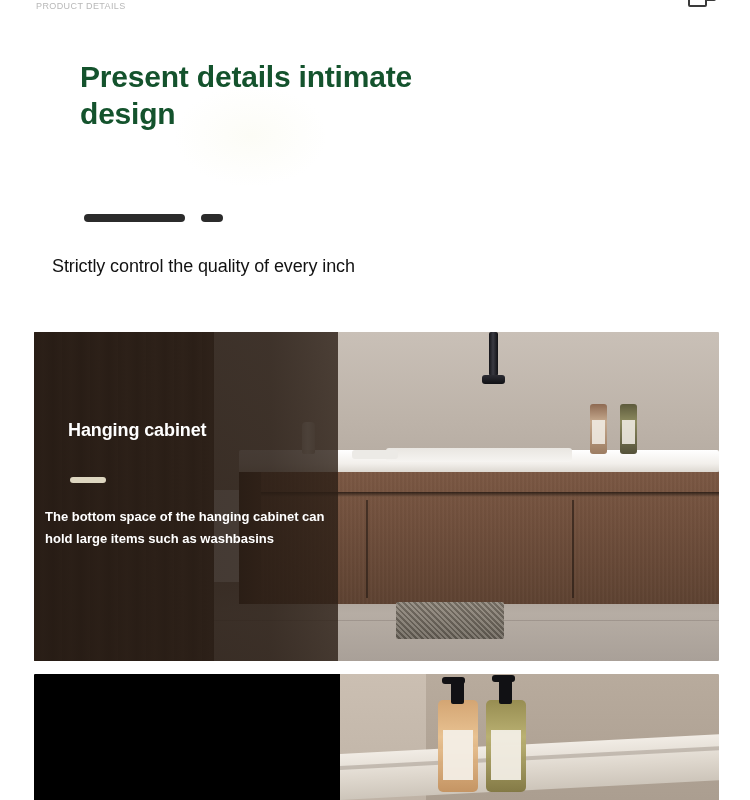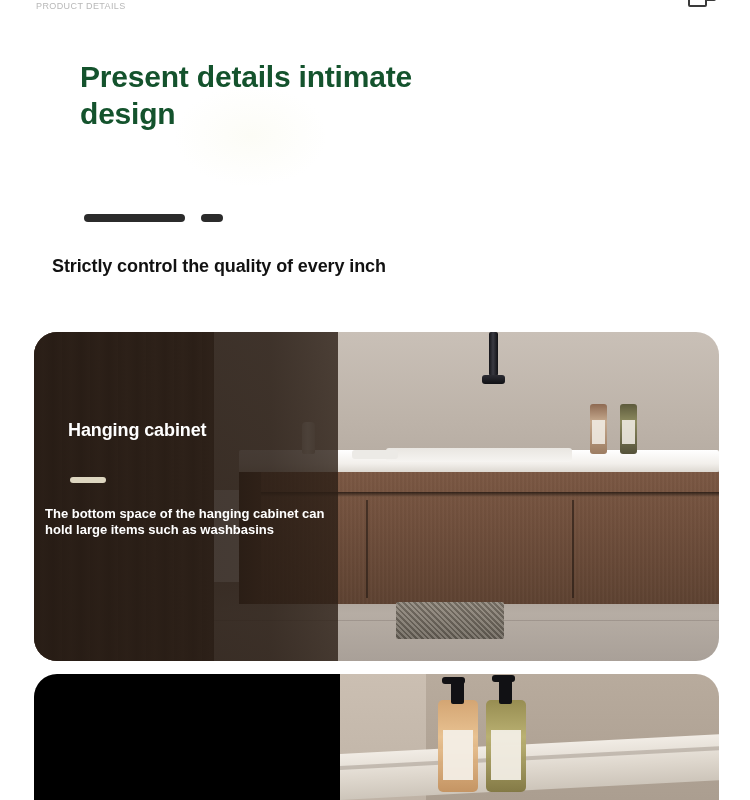--- a/index.html
+++ b/index.html
@@ -104,31 +104,31 @@
     width: 22px; height: 8px;
     border-radius: 4px;
     background: #2b2b2b;
   }
 
   
   .subheadline {
     position: absolute;
     left: 52px; top: 256px;
     font-size: 18px;
-    font-weight: bold;
+    font-weight: normal;
     color: #121212;
     letter-spacing: -0.1px;
   }
 
   
   .card {
     position: absolute;
     left: 34px;
     width: 685px;
-    border-radius: 23px;
+    border-radius: 1px;
     overflow: hidden;
   }
   .card-1 { top: 332px; height: 329px; }
   .card-2 { top: 674px; height: 126px; border-bottom-left-radius: 0; border-bottom-right-radius: 0; }
 
   .photo {
     position: absolute;
     inset: 0;
     overflow: hidden;
   }
@@ -375,21 +375,21 @@
     background: #ddd6c0;
     z-index: 6;
   }
   .ov-body-1 {
     position: absolute;
     left: 11px; top: 174px;
     width: 290px;
     font-size: 13px;
     font-weight: bold;
     color: #ffffff;
-    line-height: 16px;
+    line-height: 22px;
     z-index: 6;
   }
   .ov-title-2 {
     position: absolute;
     left: 34px; top: 58px;
     width: 260px;
     font-size: 22px;
     font-weight: bold;
     color: #ffffff;
     line-height: 30px;

